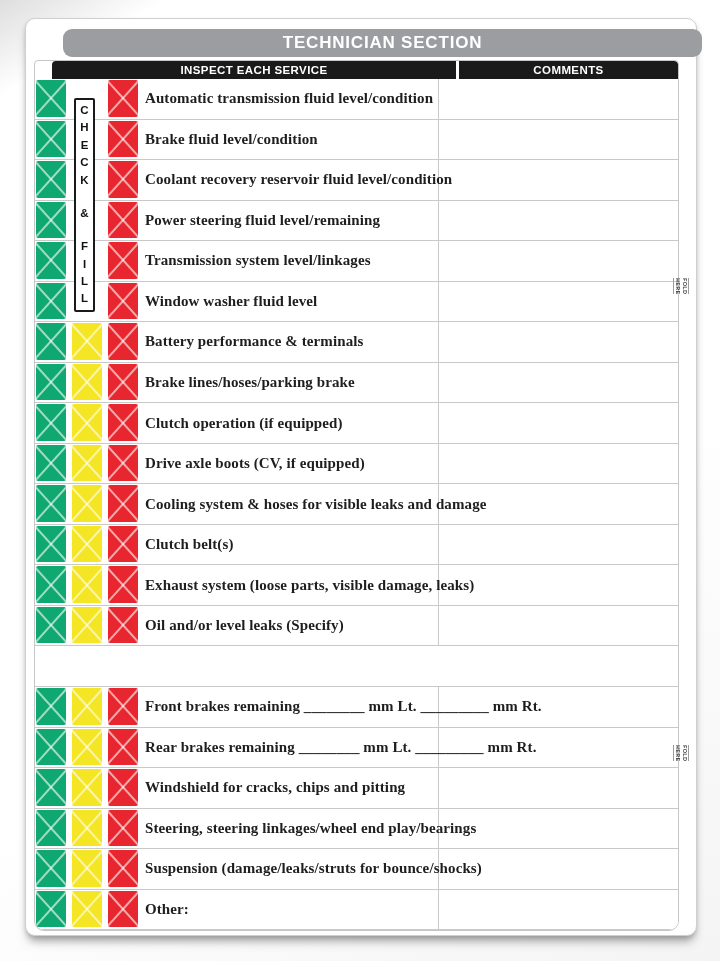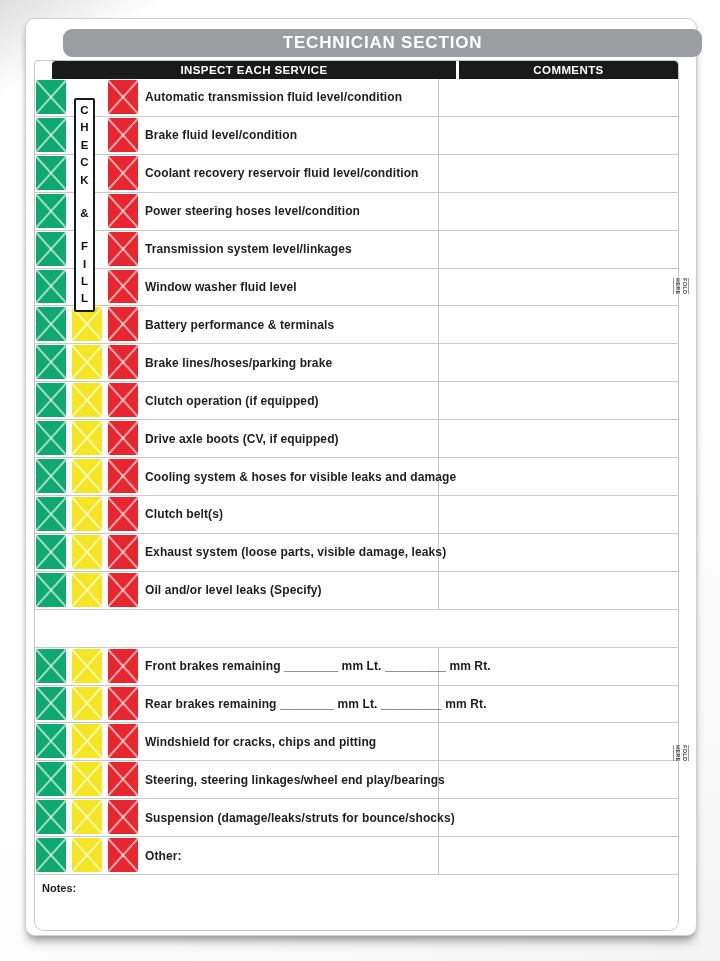--- a/index.html
+++ b/index.html
@@ -38,22 +38,22 @@
   .th-gap { width:3px; background:#fff; }
   .th-comments { flex:1; border-radius:0 4px 0 0; }
   .tbody { flex:1; display:flex; flex-direction:column; position:relative; }
   .row { flex:1; display:flex; border-bottom:1px solid #c9c9c9; }
   .cell-service {
     width:404px; position:relative; display:flex; align-items:center;
     border-right:1px solid #c9c9c9;
   }
   .cell-comment { flex:1; background:#fff; }
   .label {
-    margin-left:110px; font-size:12px; font-weight:600; color:#1e1e1e;
-    letter-spacing:.1px; white-space:nowrap;
+    margin-left:110px; font-size:15px; font-weight:600; color:#1e1e1e;
+    letter-spacing:.1px; white-space:nowrap;font-family:Liberation Serif, serif;
   }
   .chk {
     position:absolute; top:1px; bottom:2px; width:30px; border-radius:2px;
     overflow:hidden; cursor:pointer;
   }
   .chk::before,.chk::after {
     content:""; position:absolute; left:50%; top:50%;
     width:48px; height:1.7px; margin-left:-24px; margin-top:-1px;
     background:rgba(255,255,255,.6);
   }
@@ -150,21 +150,21 @@
       <div class="label">Coolant recovery reservoir fluid level/condition</div>
     </div>
     <div class="cell-comment"></div>
   </div>
 
   <div class="row">
     <div class="cell-service">
       <div class="chk chk-green"></div>
 
       <div class="chk chk-red"></div>
-      <div class="label">Power steering hoses level/condition</div>
+      <div class="label">Power steering fluid level/remaining</div>
     </div>
     <div class="cell-comment"></div>
   </div>
 
   <div class="row">
     <div class="cell-service">
       <div class="chk chk-green"></div>
 
       <div class="chk chk-red"></div>
       <div class="label">Transmission system level/linkages</div>
@@ -321,23 +321,20 @@
     <div class="cell-service">
       <div class="chk chk-green"></div>
       <div class="chk chk-yellow"></div>
       <div class="chk chk-red"></div>
       <div class="label">Other:</div>
     </div>
     <div class="cell-comment"></div>
   </div>
 </div>
 
-    <div class="notes">
-      <span class="notes-label">Notes:</span>
-    </div>
   </div>
 
   <div class="fold fold-1">
     <span>FOLD HERE</span>
   </div>
   <div class="fold fold-2">
     <span>FOLD HERE</span>
   </div>
 
 </div>

